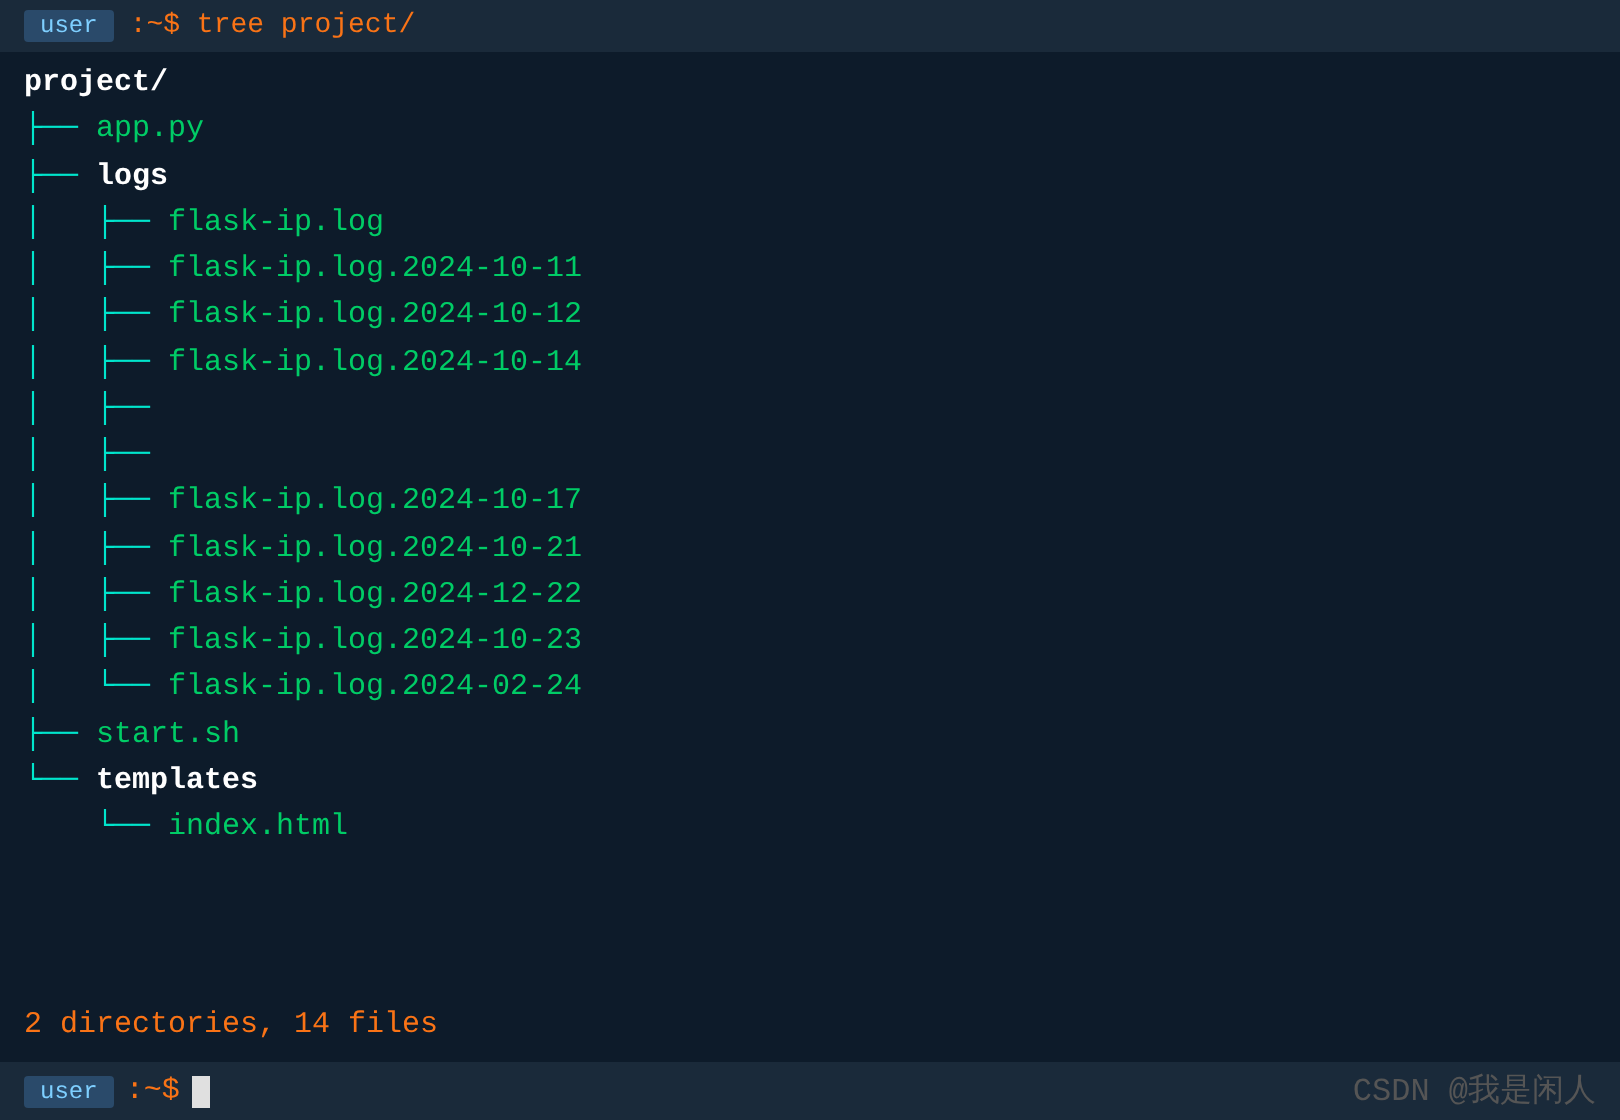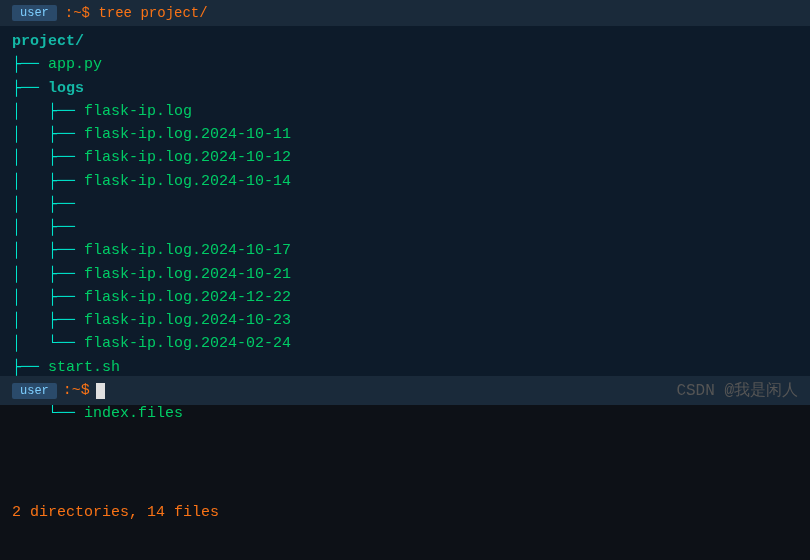--- a/index.html
+++ b/index.html
@@ -12,21 +12,21 @@
       width: 810px;
       height: 560px;
       background-color: #0d1117;
       font-family: 'Courier New', Courier, monospace;
       font-size: 15px;
       overflow: hidden;
     }
 
     .terminal {
       width: 810px;
-      height: 405px;
+      height: 560px;
       background-color: #0d1b2a;
       position: relative;
       padding: 0;
     }
 
     .title-bar {
       background-color: #1a2a3a;
       padding: 5px 12px;
       display: flex;
       align-items: center;
@@ -65,21 +65,21 @@
       color: #00e5cc;
       display: inline;
     }
 
     .tree-file {
       color: #00cc66;
       display: inline;
     }
 
     .tree-dir {
-      color: #14b8a6;
+      color: #ffffff;
       font-weight: bold;
       display: inline;
     }
 
     .bottom-bar {
       position: absolute;
       bottom: 0;
       left: 0;
       right: 0;
       background-color: #1a2a3a;
@@ -185,21 +185,21 @@
 
     <div class="line">
       <span class="cyan tree-prefix">├── </span><span class="green tree-file">start.sh</span>
     </div>
 
     <div class="line">
       <span class="cyan tree-prefix">└── </span><span class="cyan tree-dir">templates</span>
     </div>
 
     <div class="line">
-      <span class="cyan tree-prefix">    └── </span><span class="green tree-file">index.files</span>
+      <span class="cyan tree-prefix">    └── </span><span class="green tree-file">index.html</span>
     </div>
 
     <div class="line summary-line">
       &nbsp;
     </div>
     <div class="line">
       <span class="white">2 directories, 14 files</span>
     </div>
 
   </div>

